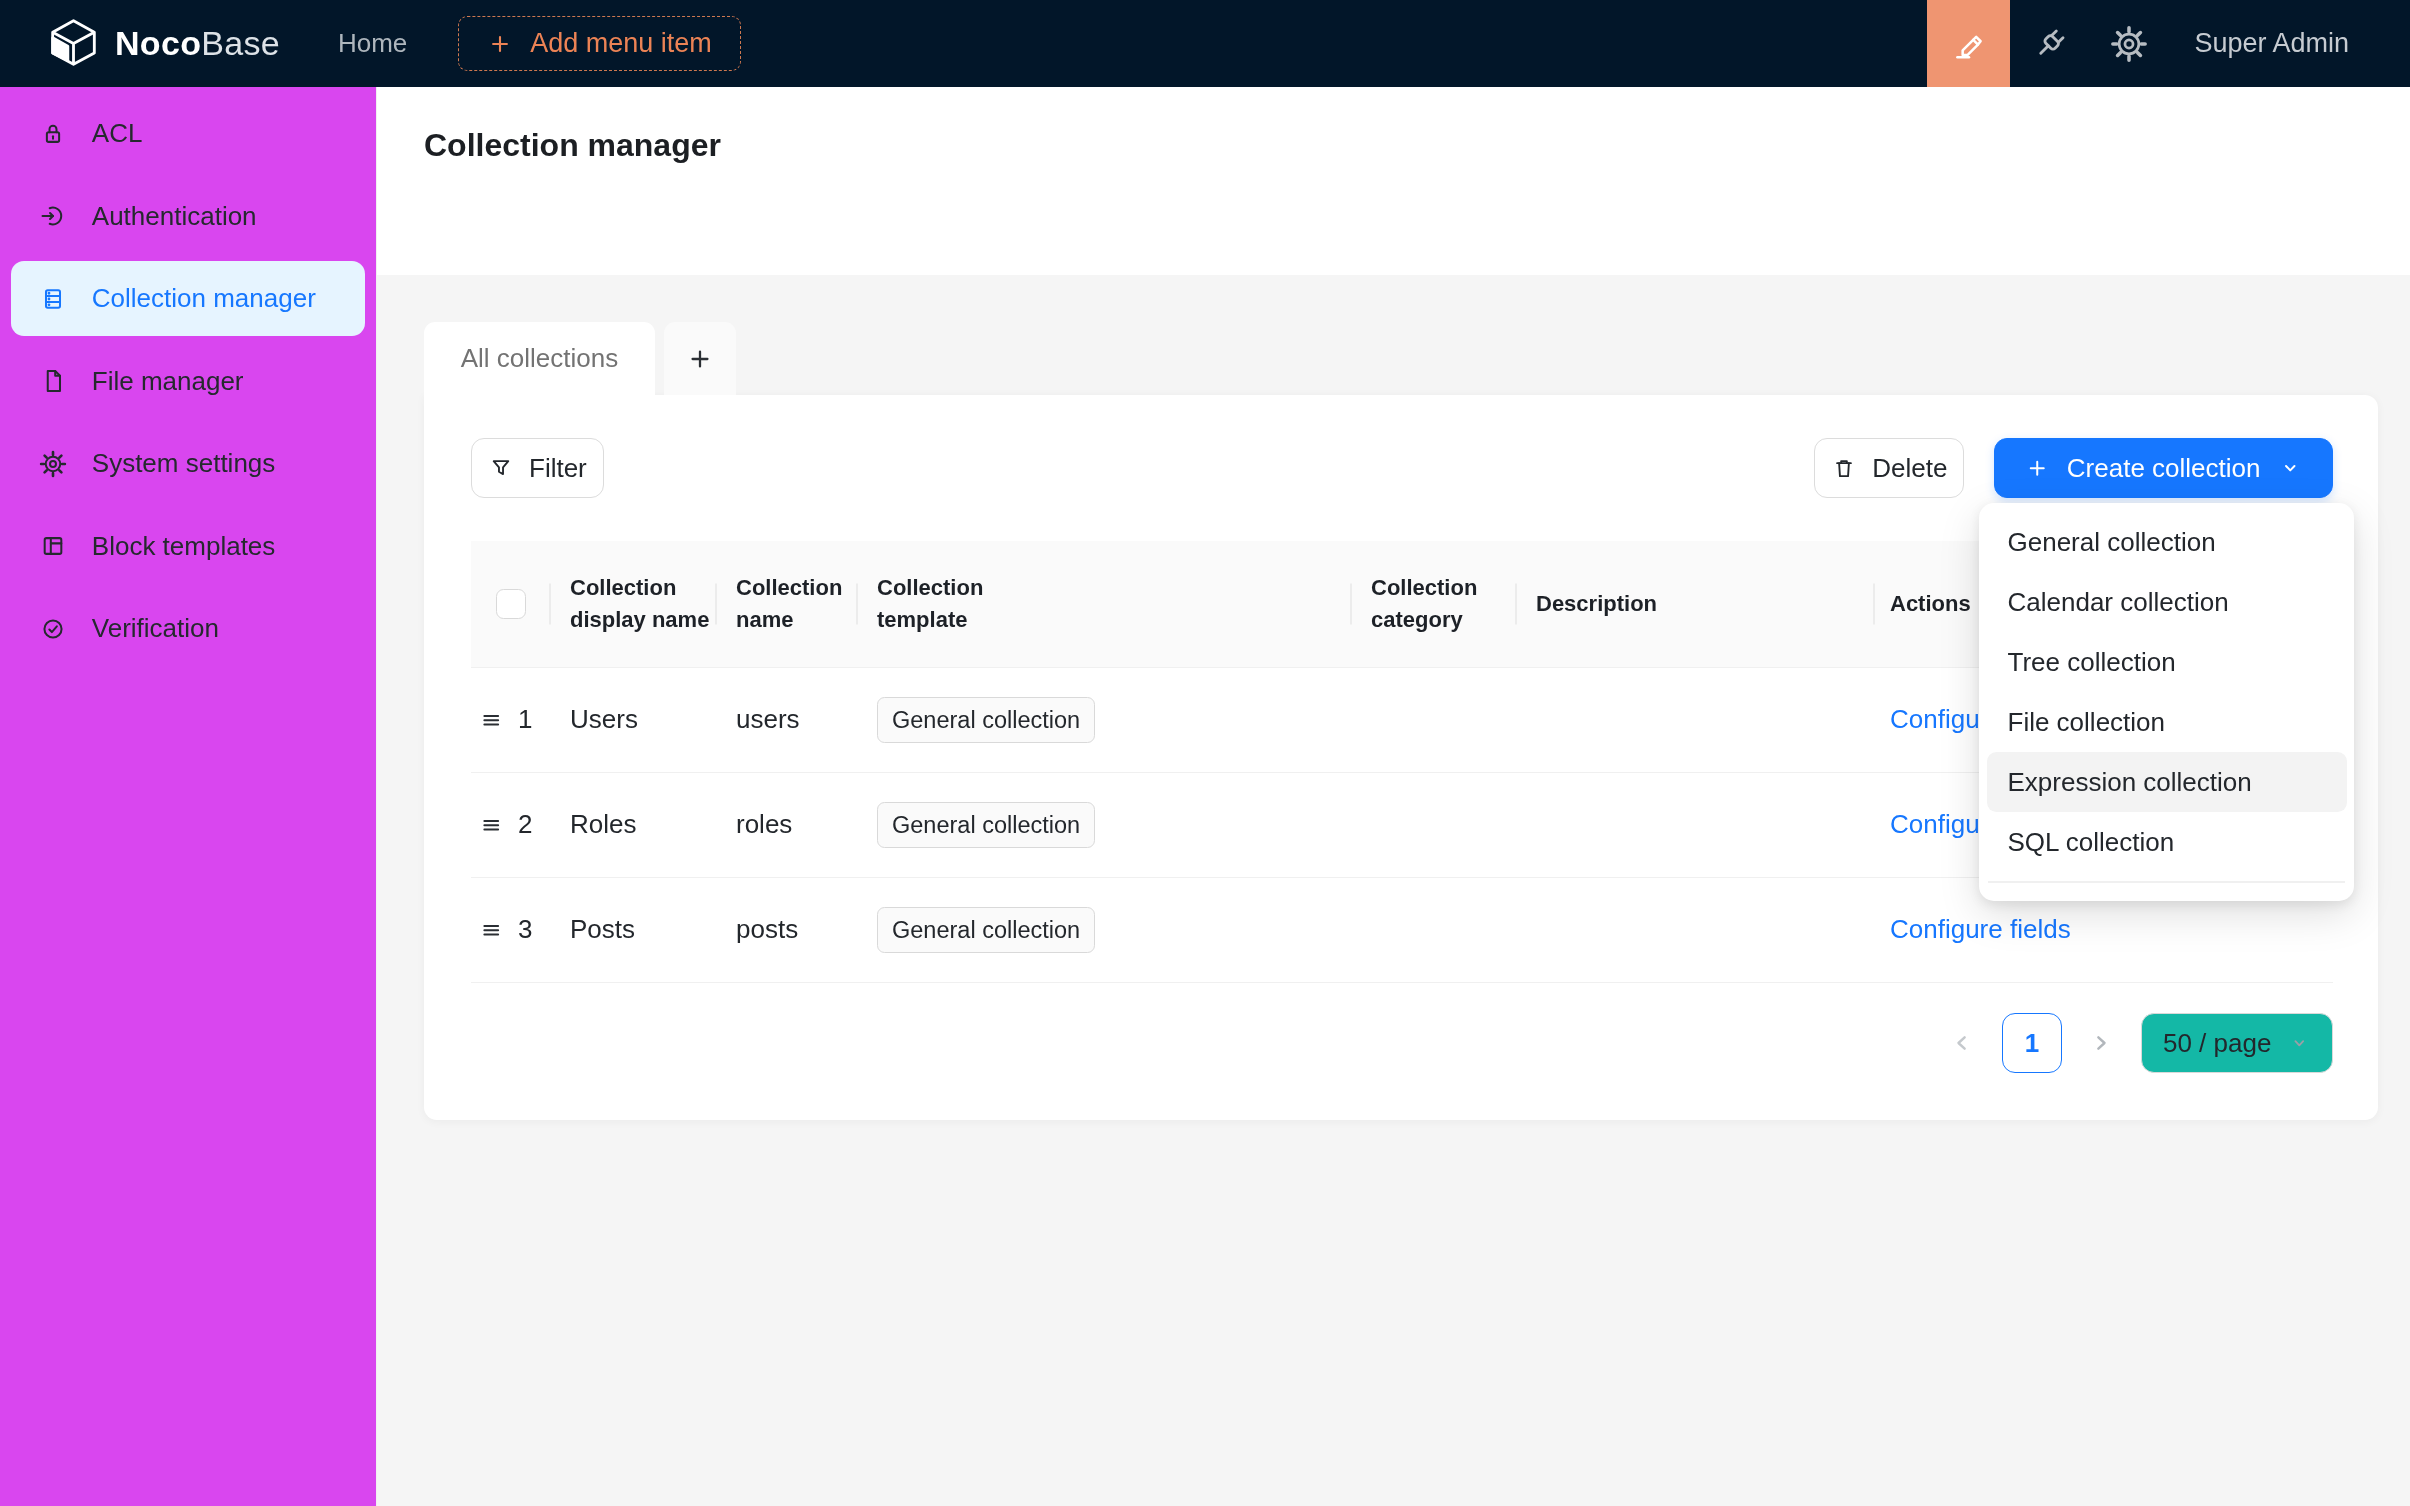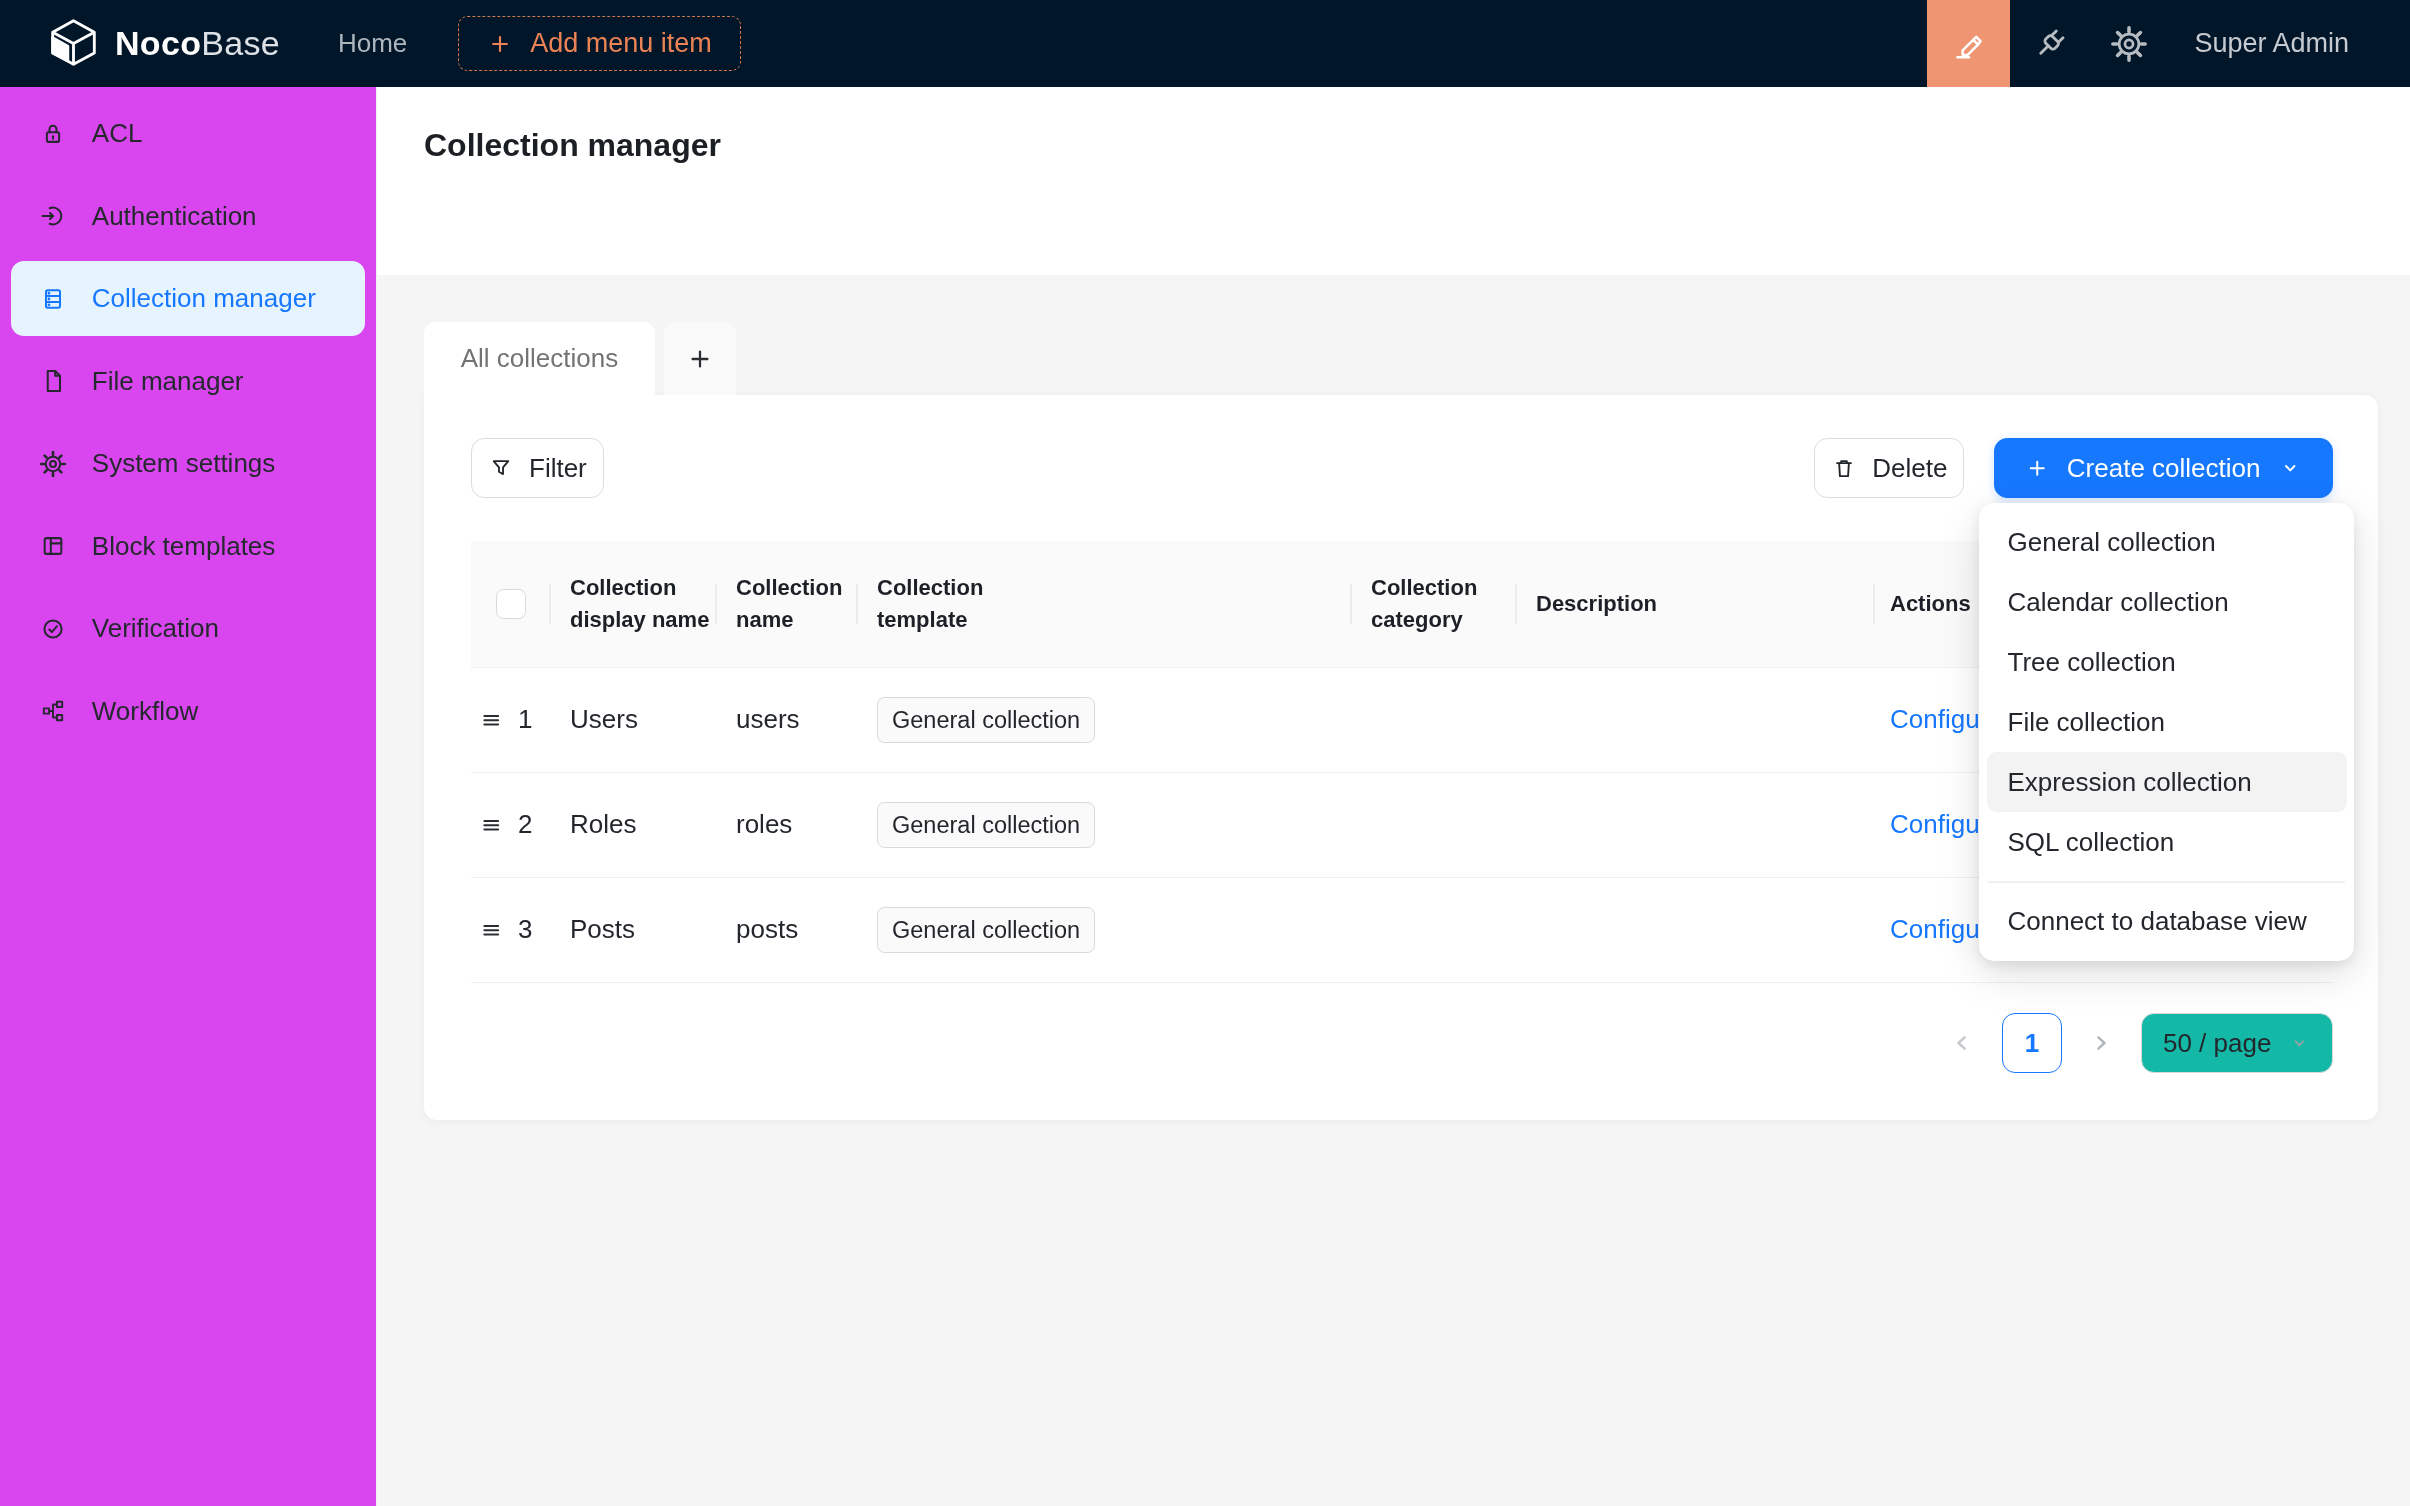--- a/index.html
+++ b/index.html
@@ -261,26 +261,20 @@
       <svg class="ic" width="28" height="28" viewBox="0 0 32 32">
           <use href="#i-layout"></use>
         </svg>
       <span>Block templates</span>
     </div>
     <div class="side-item">
       <svg class="ic" width="28" height="28" viewBox="0 0 32 32">
           <use href="#i-check"></use>
         </svg>
       <span>Verification</span>
-    </div>
-    <div class="side-item">
-      <svg class="ic" width="28" height="28" viewBox="0 0 32 32">
-          <use href="#i-flow"></use>
-        </svg>
-      <span>Workflow</span>
     </div>
   </aside>
 
   <main>
     <div class="page-head">
       <div class="page-title">Collection manager</div>
     </div>
 
     <div class="content">
       <div class="coll-tabs">
@@ -409,15 +403,14 @@
 </div>
 
 <div class="dropdown">
   <div class="dd-item">General collection</div>
   <div class="dd-item">Calendar collection</div>
   <div class="dd-item">Tree collection</div>
   <div class="dd-item">File collection</div>
   <div class="dd-item highlight">Expression collection</div>
   <div class="dd-item">SQL collection</div>
   <div class="dd-divider"></div>
-  <div class="dd-item">Connect to database view</div>
 </div>
 
 
 </body></html>

